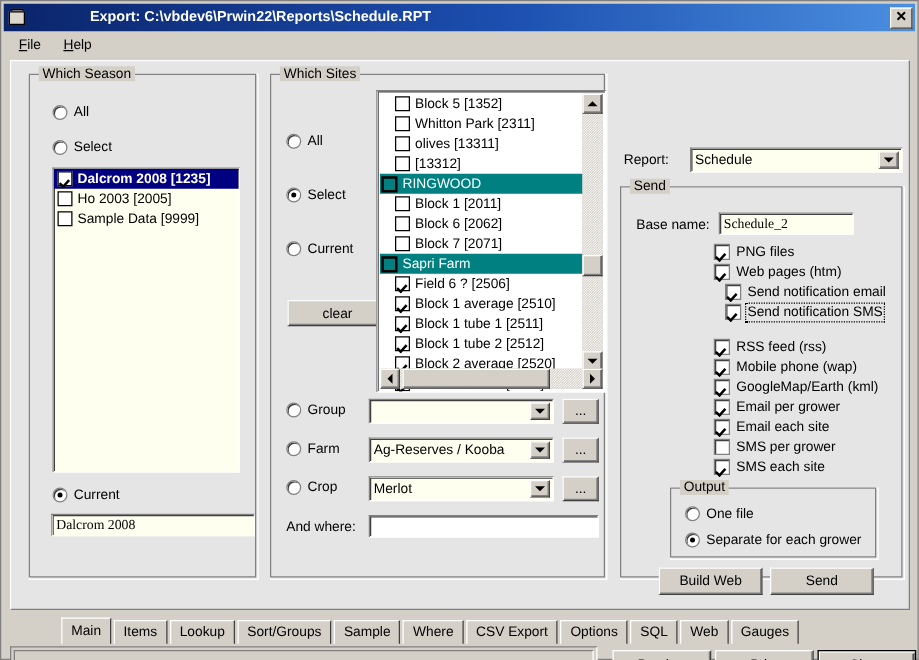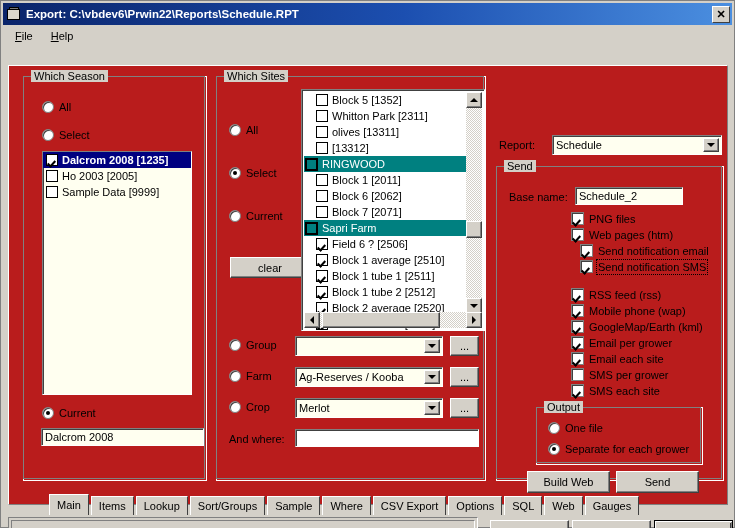--- a/index.html
+++ b/index.html
@@ -22,20 +22,21 @@
     display: flex; flex-direction: column;
   }
   
   .titlebar {
     height: 22px;
     margin: 2px 2px 0 2px;
     background: linear-gradient(to right, #0a246a 0%, #1c4fb0 55%, #4b8fe0 100%);
     display: flex; align-items: center;
     padding: 0 2px 0 3px;
     box-sizing: border-box;
+    gap: 46px;
   }
   .title-icon {
     width: 16px; height: 14px;
     margin-right: 4px;
     position: relative;
   }
   .title-icon .doc {
     position: absolute; left: 1px; top: 2px;
     width: 11px; height: 9px;
     background: #dcd8cc;
@@ -84,23 +85,23 @@
   }
   .menu-item u { text-decoration: underline; }
   
   .client {
     position: relative;
     flex: 1;
     margin: 2px 3px 3px 3px;
   }
   .panel {
     position: absolute;
-    left: 4px; top: 18px;
+    left: 4px; top: 1px;
     width: 720px; height: 440px;
-    background: #b91c1c;
+    background: #e5e5e5;
     border-top: 1px solid #ffffff;
     border-left: 1px solid #ffffff;
     border-right: 1px solid #808080;
     border-bottom: 1px solid #808080;
     box-sizing: border-box;
     text-align: center;
   }
   
   .group {
     position: absolute;
@@ -203,20 +204,21 @@
     border-left: 1px solid #808080;
     border-right: 1px solid #ffffff;
     border-bottom: 1px solid #ffffff;
     box-shadow: inset 1px 1px 0 #404040;
     display: flex; align-items: center;
     padding-left: 3px;
     font-size: 11px;
     box-sizing: border-box;
     overflow: hidden;
     white-space: nowrap;
+    font-family: Liberation Serif, serif;
   }
   .tfield.white { background: #ffffff; }
   .combo {
     position: absolute;
     background: #fffff0;
     border-top: 1px solid #808080;
     border-left: 1px solid #808080;
     border-right: 1px solid #ffffff;
     border-bottom: 1px solid #ffffff;
     box-shadow: inset 1px 1px 0 #404040;

